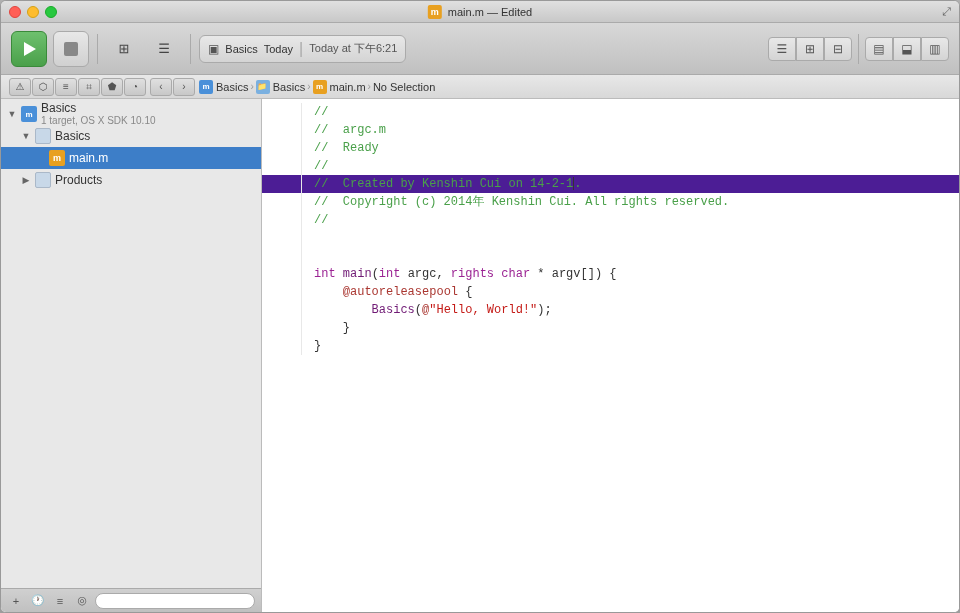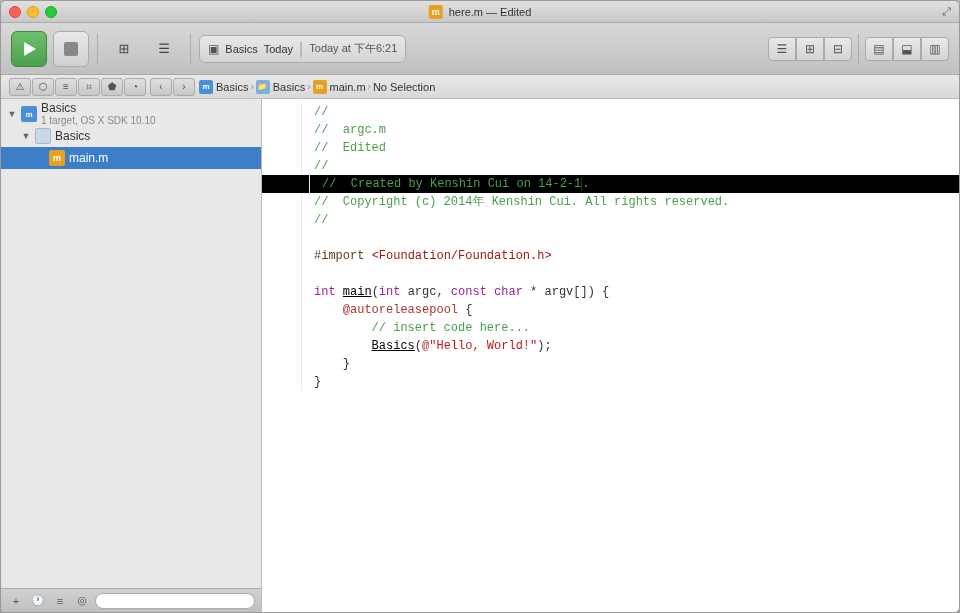--- a/index.html
+++ b/index.html
@@ -435,28 +435,27 @@
       white-space: pre;
     }
 
     
     .c-comment { color: #4aa04a; }
     .c-keyword { color: #9b2393; }
     .c-type { color: #9b2393; }
     .c-preprocessor { color: #633820; }
     .c-include { color: #a31515; }
     .c-string { color: #c41a16; }
-    .c-function { color: #000000; text-decoration: underline; }
+    .c-function { color: #701a75; }
     .c-plain { color: #333; }
     .c-objc-keyword { color: #aa3731; }
 
     
     .code-line.current-line {
-      background: #000000;
-      padding-left: 8px;
+      background: #4c1d95;
     }
 
     .cursor-blink {
       display: inline-block;
       width: 1px;
       height: 13px;
       background: #333;
       vertical-align: middle;
       animation: blink 1s infinite;
     }
@@ -471,21 +470,21 @@
 <div class="window">
 
   <div class="titlebar">
     <div class="traffic-lights">
       <div class="traffic-light close"></div>
       <div class="traffic-light minimize"></div>
       <div class="traffic-light maximize"></div>
     </div>
     <div class="titlebar-center">
       <div class="title-icon">m</div>
-      <span>here.m — Edited</span>
+      <span>main.m — Edited</span>
     </div>
     <div class="titlebar-right">
       <span class="resize-icon">⤢</span>
     </div>
   </div>
 
   <div class="toolbar">
     <div class="play-btn"></div>
     <div class="stop-btn">
       <div class="stop-btn-inner"></div>
@@ -582,20 +581,25 @@
           <div class="item-icon icon-group"></div>
           <span class="item-label">Basics</span>
         </div>
 
         <div class="tree-item indent-2 selected">
           <div class="tree-disclosure leaf"></div>
           <div class="item-icon icon-objc">m</div>
           <span class="item-label">main.m</span>
         </div>
 
+        <div class="tree-item indent-1">
+          <div class="tree-disclosure closed"></div>
+          <div class="item-icon icon-products-group"></div>
+          <span class="item-label">Products</span>
+        </div>
 
       </div>
 
       <div class="sidebar-bottom">
         <div class="sidebar-bottom-btn">+</div>
         <div class="sidebar-bottom-btn">🕐</div>
         <div class="sidebar-bottom-btn">≡</div>
         <div class="sidebar-bottom-btn">◎</div>
         <input class="filter-input" type="text" placeholder="" style="">
       </div>
@@ -609,21 +613,21 @@
           <span class="line-content c-comment">//</span>
         </div>
 
         <div class="code-line">
           <span class="line-gutter"></span>
           <span class="line-content c-comment">//  argc.m</span>
         </div>
 
         <div class="code-line">
           <span class="line-gutter"></span>
-          <span class="line-content c-comment">//  Edited</span>
+          <span class="line-content c-comment">//  Ready</span>
         </div>
 
         <div class="code-line">
           <span class="line-gutter"></span>
           <span class="line-content c-comment">//</span>
         </div>
 
         <div class="code-line current-line">
           <span class="line-gutter"></span>
           <span class="line-content c-comment">//  Created by Kenshin Cui on 14-2-1<span class="cursor-blink"></span>.</span>
@@ -637,44 +641,36 @@
         <div class="code-line">
           <span class="line-gutter"></span>
           <span class="line-content c-comment">//</span>
         </div>
 
         <div class="code-line">
           <span class="line-gutter"></span>
           <span class="line-content"> </span>
         </div>
 
-        <div class="code-line">
-          <span class="line-gutter"></span>
-          <span class="line-content"><span class="c-preprocessor">#import</span> <span class="c-include">&lt;Foundation/Foundation.h&gt;</span></span>
-        </div>
 
         <div class="code-line">
           <span class="line-gutter"></span>
           <span class="line-content"> </span>
         </div>
 
         <div class="code-line">
           <span class="line-gutter"></span>
-          <span class="line-content"><span class="c-type">int</span> <span class="c-function">main</span><span class="c-plain">(</span><span class="c-type">int</span><span class="c-plain"> argc, </span><span class="c-keyword">const</span><span class="c-plain"> </span><span class="c-type">char</span><span class="c-plain"> * argv[]) {</span></span>
+          <span class="line-content"><span class="c-type">int</span> <span class="c-function">main</span><span class="c-plain">(</span><span class="c-type">int</span><span class="c-plain"> argc, </span><span class="c-keyword">rights</span><span class="c-plain"> </span><span class="c-type">char</span><span class="c-plain"> * argv[]) {</span></span>
         </div>
 
         <div class="code-line">
           <span class="line-gutter"></span>
           <span class="line-content">    <span class="c-objc-keyword">@autoreleasepool</span><span class="c-plain"> {</span></span>
         </div>
 
-        <div class="code-line">
-          <span class="line-gutter"></span>
-          <span class="line-content c-comment">        // insert code here...</span>
-        </div>
 
         <div class="code-line">
           <span class="line-gutter"></span>
           <span class="line-content">        <span class="c-function">Basics</span><span class="c-plain">(</span><span class="c-objc-keyword">@</span><span class="c-string">"Hello, World!"</span><span class="c-plain">);</span></span>
         </div>
 
         <div class="code-line">
           <span class="line-gutter"></span>
           <span class="line-content c-plain">    }</span>
         </div>

